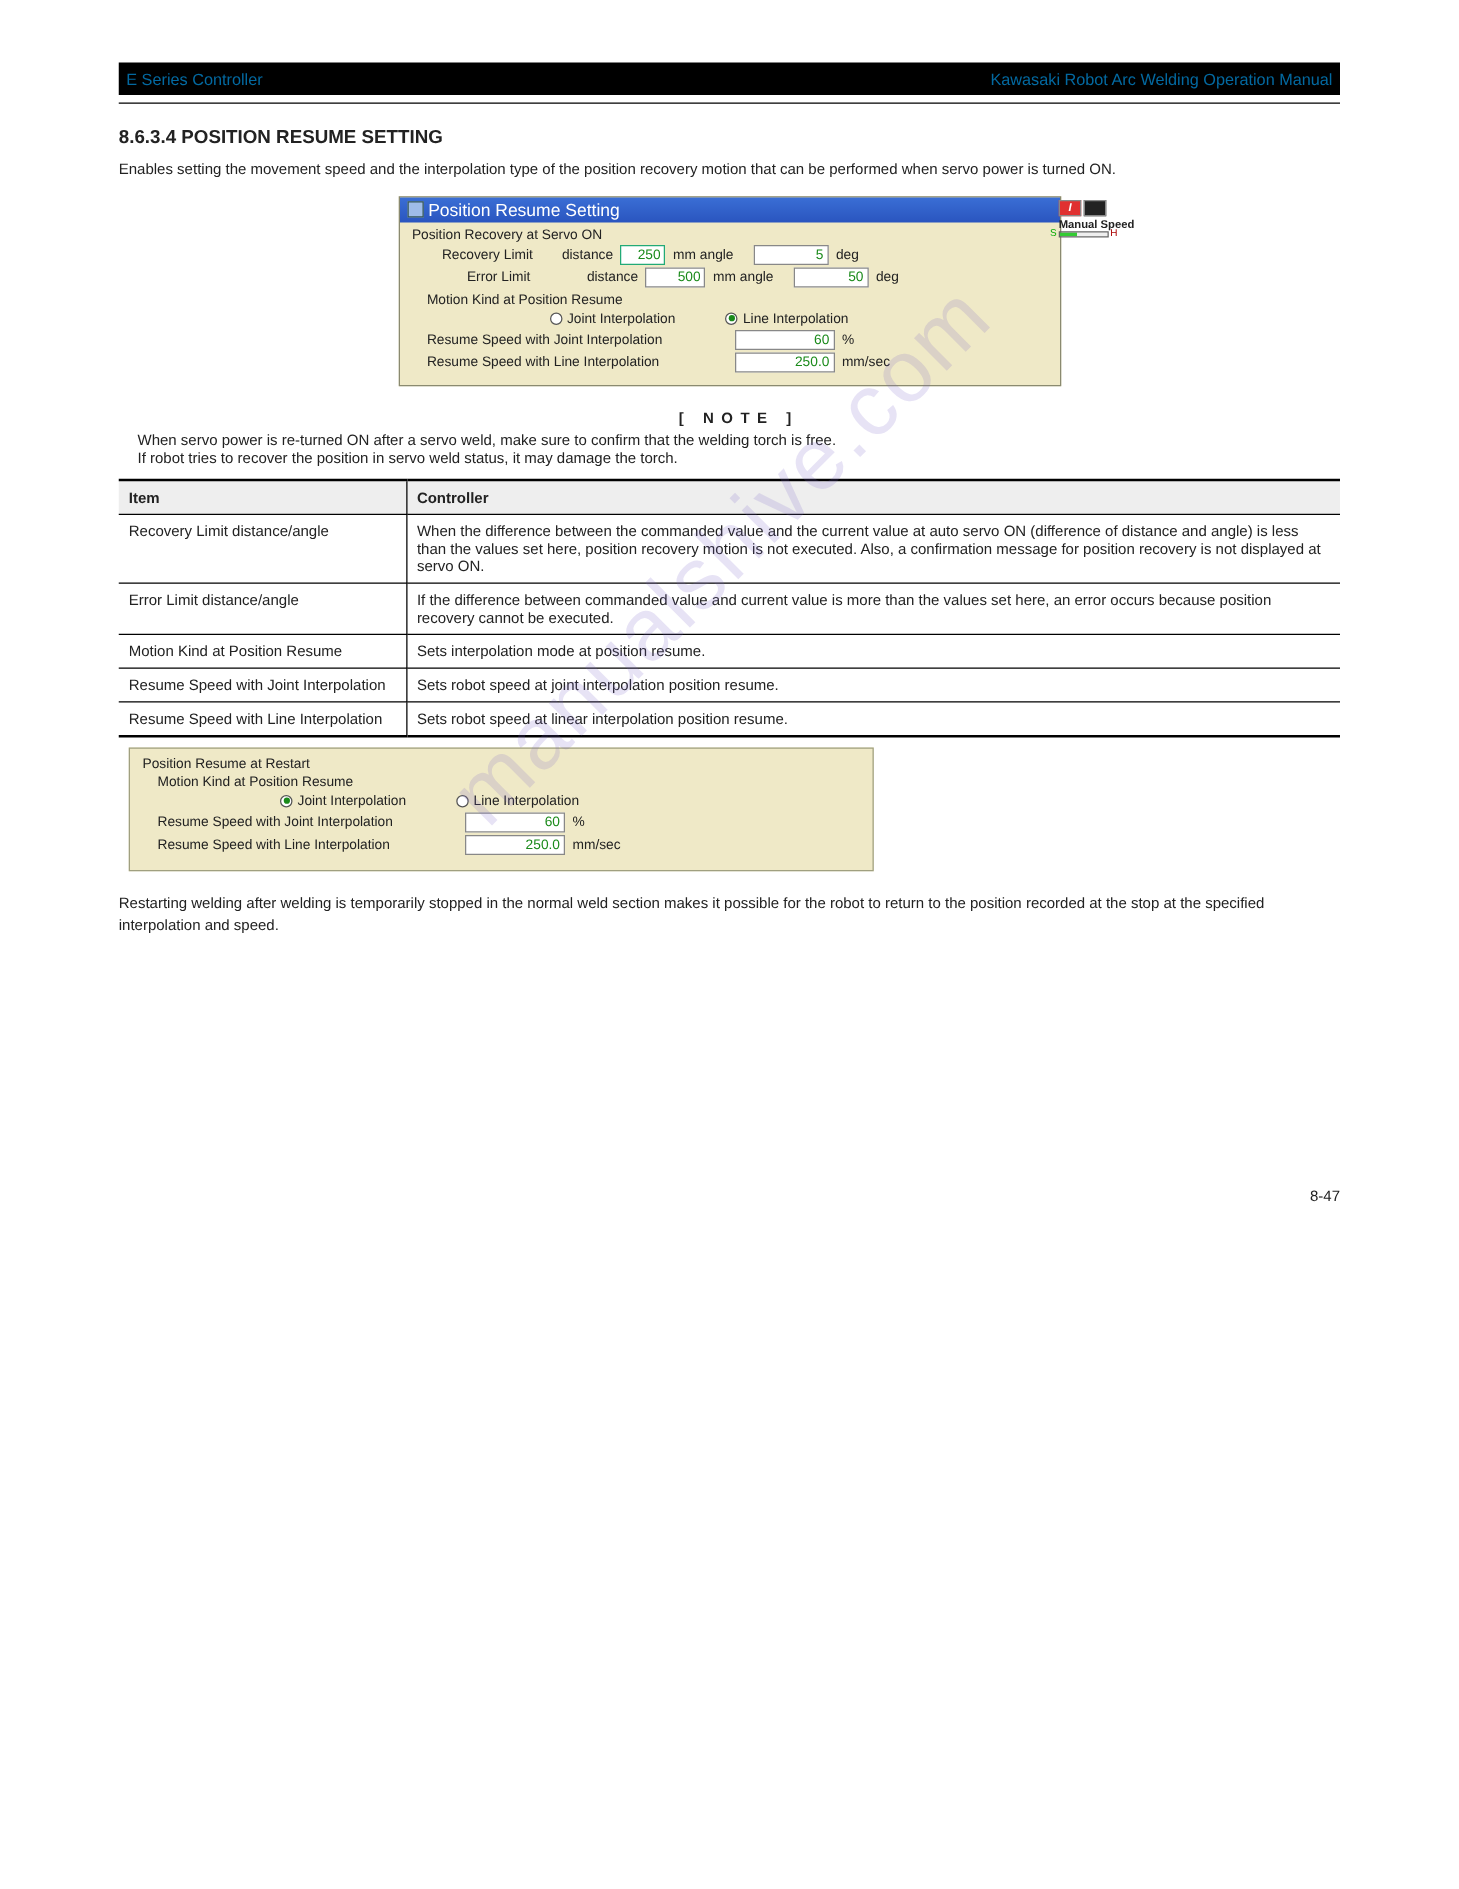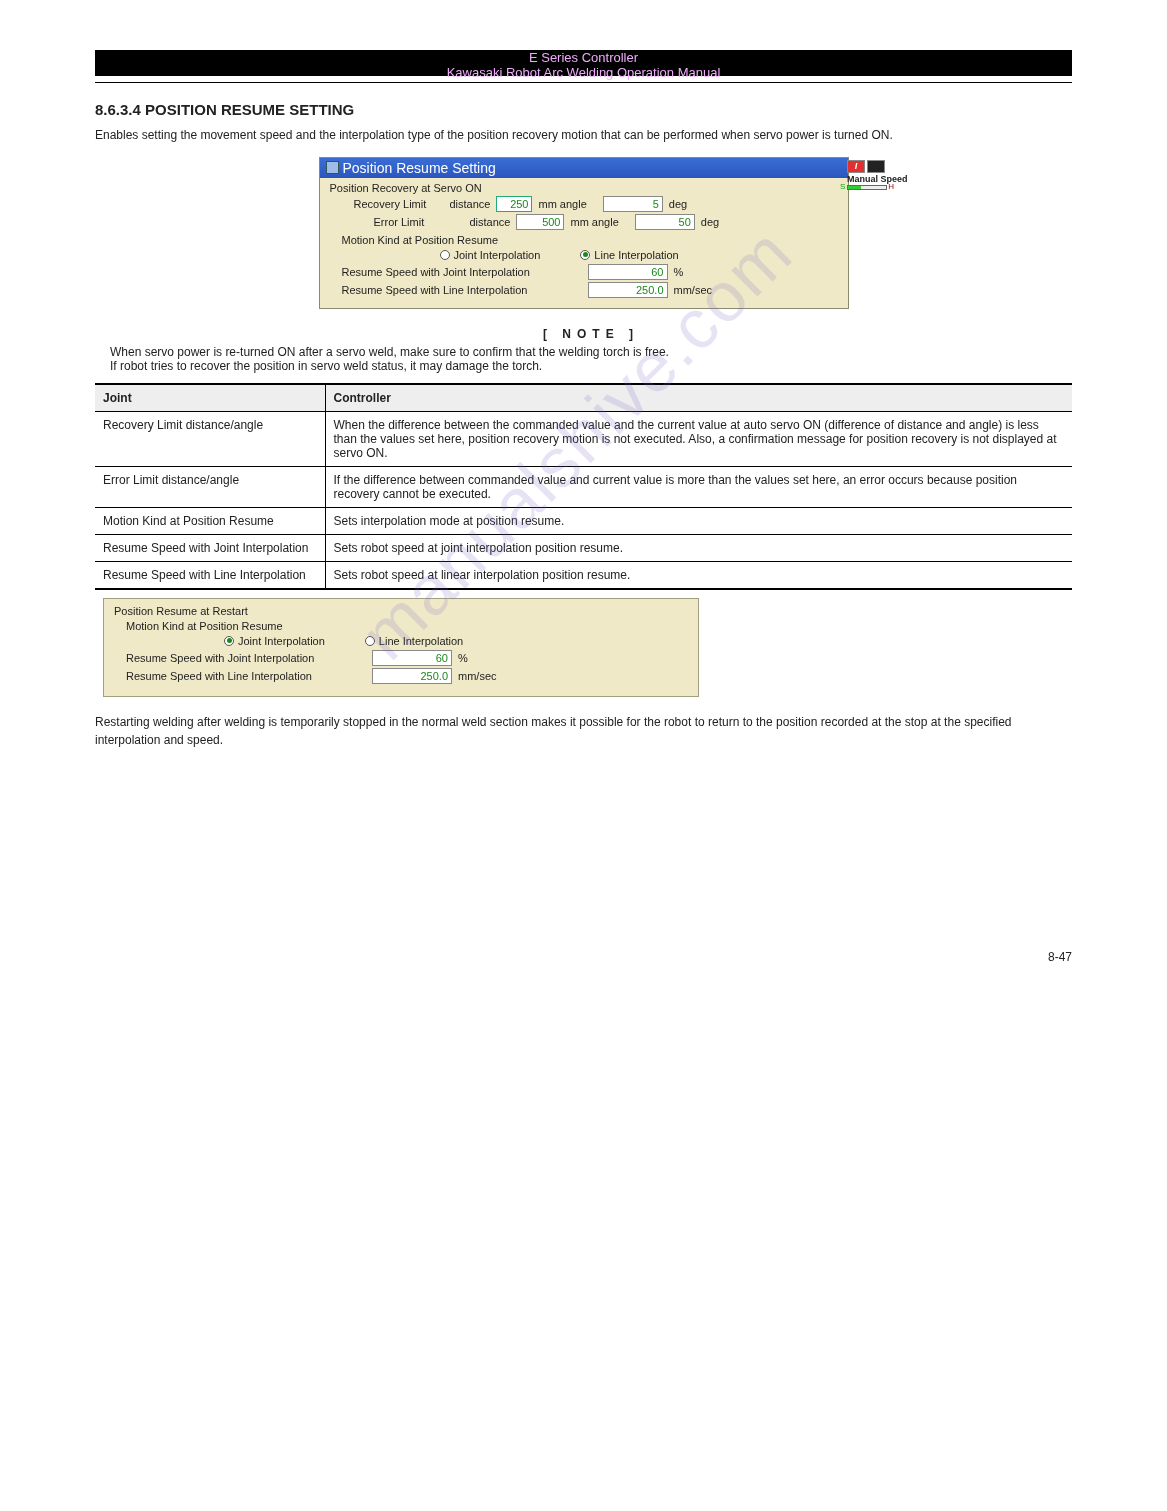--- a/index.html
+++ b/index.html
@@ -15,24 +15,23 @@
     padding: 50px 95px 70px 95px;
     position: relative;
   }
   .black-bar {
     background: #000;
     height: 26px;
     margin-bottom: 6px;
     display: flex;
     justify-content: space-between;
     align-items: center;
-    padding: 0 6px;
-    color: #f0abfc;
+    padding: 12px 6px;
+    color: #0369a1;
     font-size: 13px;
-    flex-direction: column;
   }
   .hr {
     border-top: 1px solid #000;
     margin-bottom: 18px;
   }
   .section-num {
     font-weight: bold;
     font-size: 15px;
     margin-bottom: 8px;
   }
@@ -234,21 +233,21 @@
     <div style="text-align:center; letter-spacing:6px; margin-bottom:4px;">
       <span class="lead">[  NOTE  ]</span>
     </div>
     <div>When servo power is re-turned ON after a servo weld, make sure to confirm that the welding torch is free.</div>
     <div>If robot tries to recover the position in servo weld status, it may damage the torch.</div>
   </div>
 
   <table class="conf">
     <tbody>
         <tr>
-      <th>Joint</th>
+      <th>Item</th>
       <th>Controller</th>
     </tr>
     <tr>
       <td>Recovery Limit distance/angle</td>
       <td>When the difference between the commanded value and the current value at auto servo ON (difference of distance and angle) is less than the values set here, position recovery motion is not executed. Also, a confirmation message for position recovery is not displayed at servo ON.</td>
     </tr>
     <tr>
       <td>Error Limit distance/angle</td>
       <td>If the difference between commanded value and current value is more than the values set here, an error occurs because position recovery cannot be executed.</td>
     </tr>

